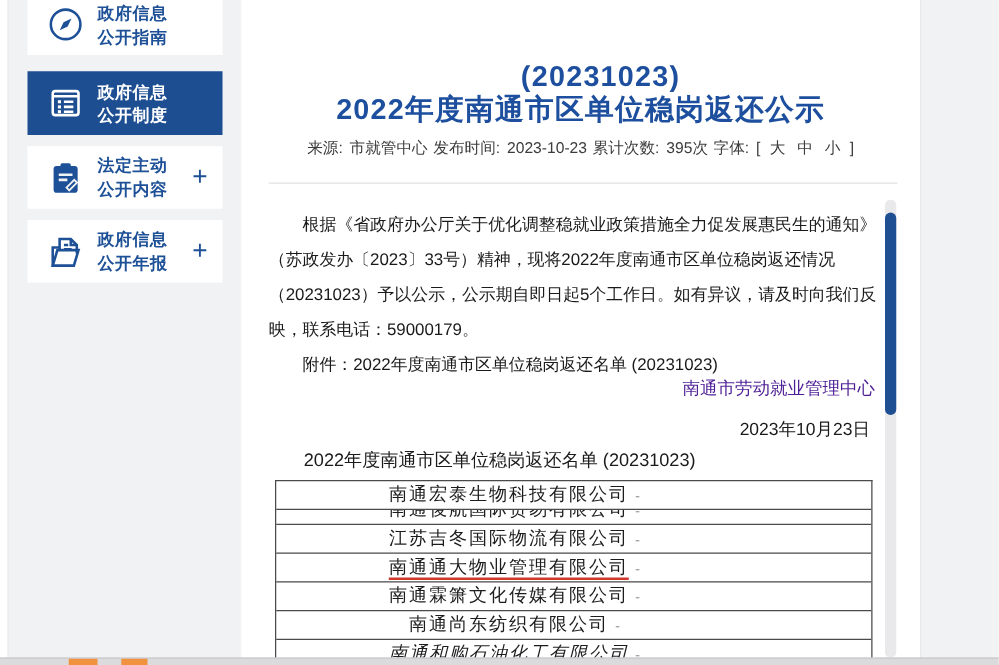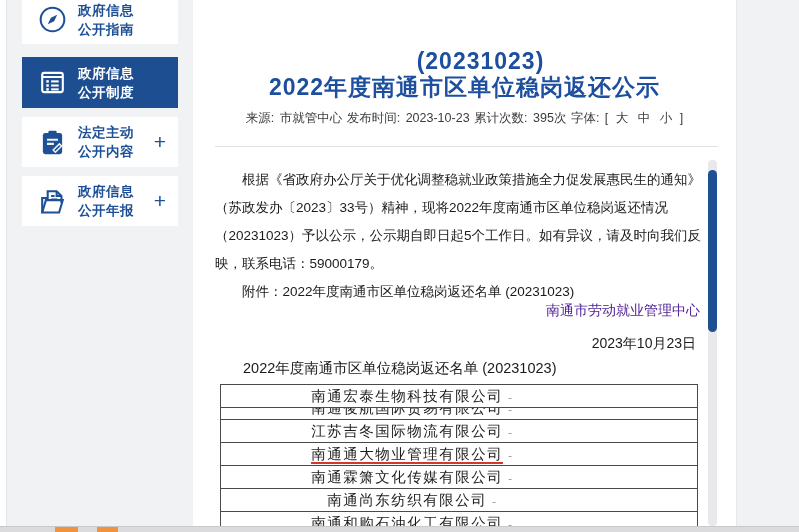--- a/index.html
+++ b/index.html
@@ -67,21 +67,21 @@
   .crow {
     border-bottom:1px solid #4a4a4a;
     height:23px; line-height:23px; overflow:hidden;
     text-align:center; padding-right:95px;
     font-size:14.5px; letter-spacing:1.5px; color:#1c1c1c;
     white-space:nowrap;
   }
   .crow .mark { color:#8a8a8a; font-size:11px; letter-spacing:0; margin-left:5px; }
   .crow-0 { height:12px; }
   .crow-0 .nm-wrap { position:relative; top:-11px; display:inline-block; }
-  .crow-6 { height:15px; border-bottom:none; }
+  .crow-6 { height:15px; border-bottom:none;font-style:italic; }
   .crow .uline { border-bottom:2px solid #cf3a2c; padding-bottom:0px; }
   
   .scroll-track {
     position:absolute; left:708px; top:160px; width:9px; height:366px;
     background:#e9e9ec; border-radius:4px;
   }
   .scroll-thumb {
     position:absolute; left:708px; top:170px; width:9px; height:162px;
     background:#1e4f93; border-radius:5px; cursor:grab;
   }

